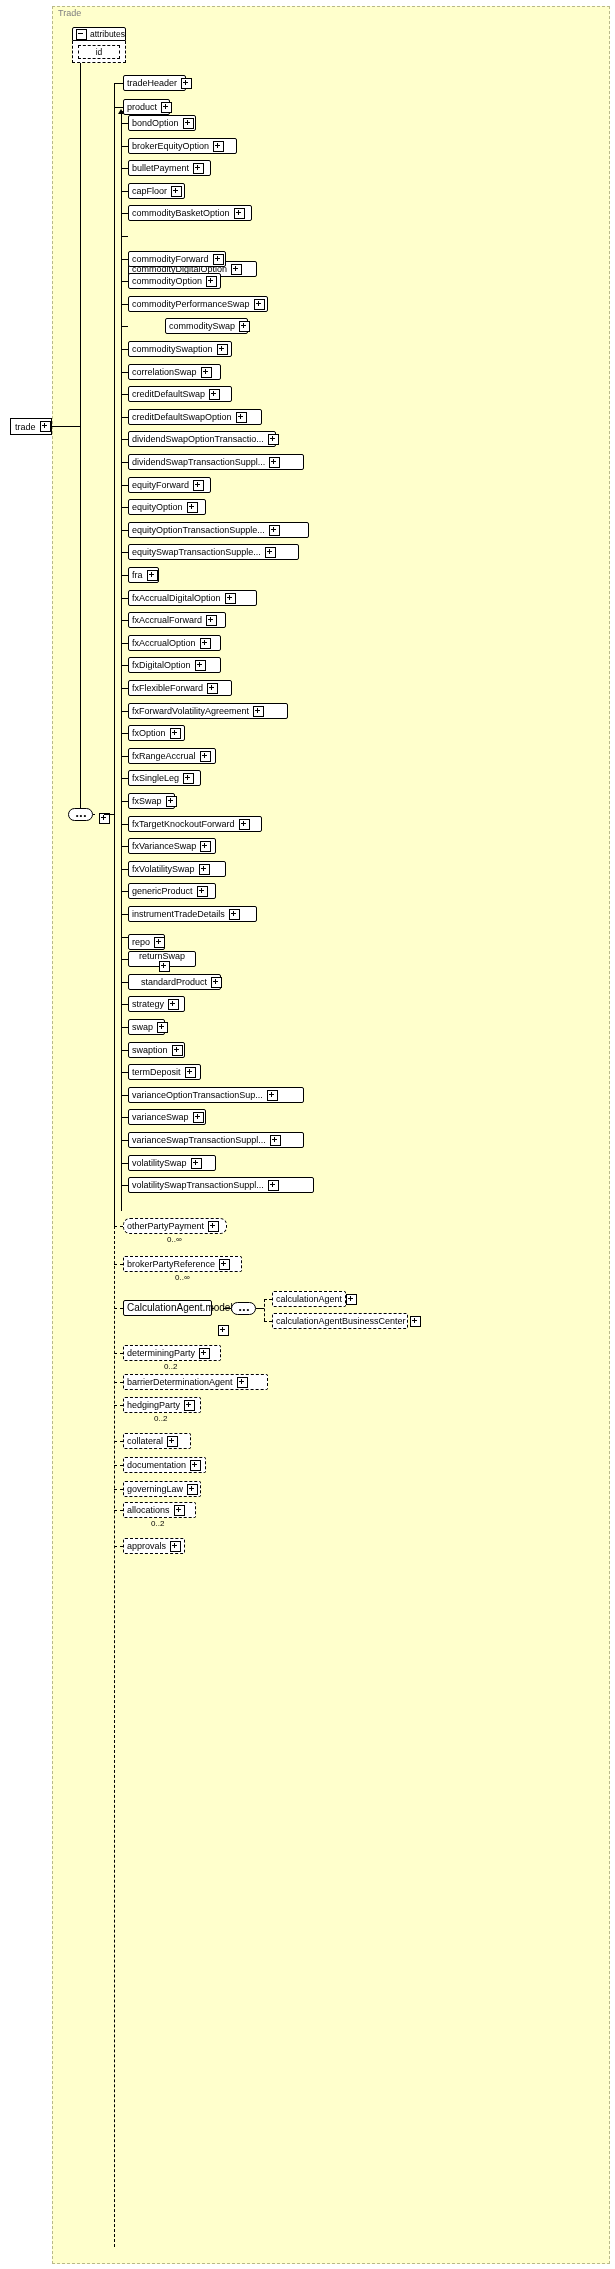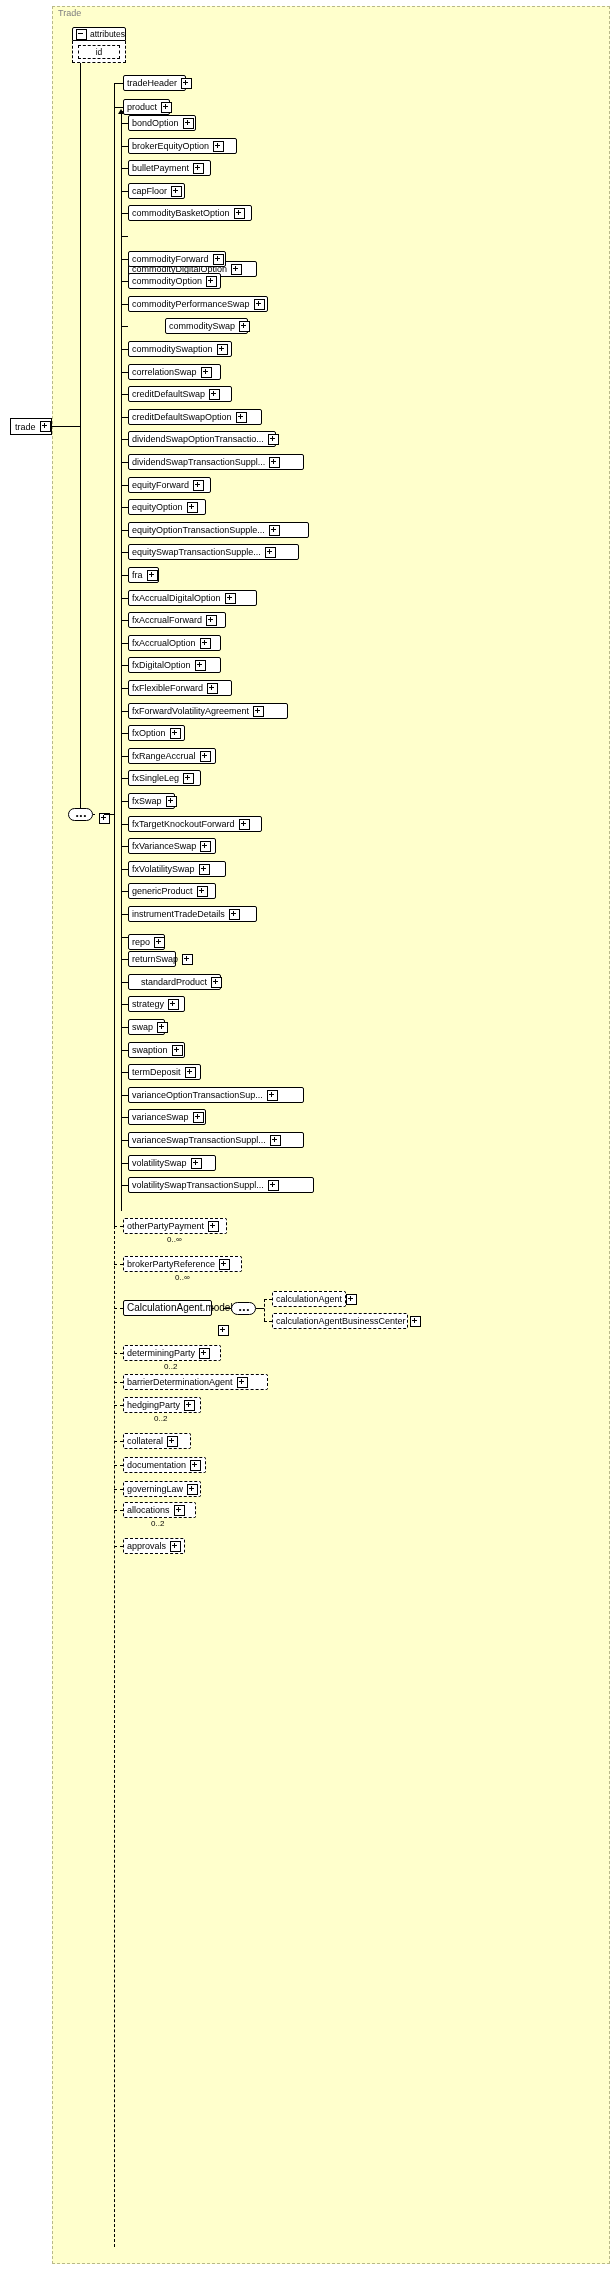--- a/index.html
+++ b/index.html
@@ -382,21 +382,21 @@
       <div class="node" style="left: 128px; top: 906px; width: 129px;">
         <span class="lbl">instrumentTradeDetails</span>
         <span class="plus"></span>
       </div>
       <div class="ln h" style="left: 121px; top: 937px; width: 7px;"></div>
       <div class="node" style="left: 128px; top: 934px; width: 37px;">
         <span class="lbl">repo</span>
         <span class="plus"></span>
       </div>
       <div class="ln h" style="left: 121px; top: 959px; width: 7px;"></div>
-      <div class="node" style="left: 128px; top: 951px; width: 48px;">
+      <div class="node" style="left: 128px; top: 951px; width: 68px; flex-direction: column;">
         <span class="lbl">returnSwap</span>
         <span class="plus"></span>
       </div>
       <div class="ln h" style="left: 121px; top: 982px; width: 7px;"></div>
       <div class="node" style="left: 128px; top: 974px; width: 93px; padding-left: 12px;">
         <span class="lbl">standardProduct</span>
         <span class="plus"></span>
       </div>
       <div class="ln h" style="left: 121px; top: 1004px; width: 7px;"></div>
       <div class="node" style="left: 128px; top: 996px; width: 57px;">
@@ -441,21 +441,21 @@
       <div class="ln h" style="left: 121px; top: 1185px; width: 7px;"></div>
       <div class="node" style="left: 128px; top: 1177px; width: 186px;">
         <span class="lbl">volatilitySwapTransactionSuppl...</span>
         <span class="plus"></span>
       </div>
     </div>
 
   
   <div id="tail">
       <div class="dln h" style="left: 114px; top: 1226px; width: 9px;"></div>
-      <div class="node optional" style="left: 123px; top: 1218px; width: 104px;">
+      <div class="node optional" style="left: 123px; top: 1218px; width: 104px; border-radius: 7px;">
         <span class="lbl">otherPartyPayment</span>
         <span class="plus"></span>
       </div>
       <div class="occ" style="left: 167px; top: 1235px;">0..∞</div>
       <div class="dln h" style="left: 114px; top: 1264px; width: 9px;"></div>
       <div class="node optional" style="left: 123px; top: 1256px; width: 119px;">
         <span class="lbl">brokerPartyReference</span>
         <span class="plus"></span>
       </div>
       <div class="occ" style="left: 175px; top: 1273px;">0..∞</div>

